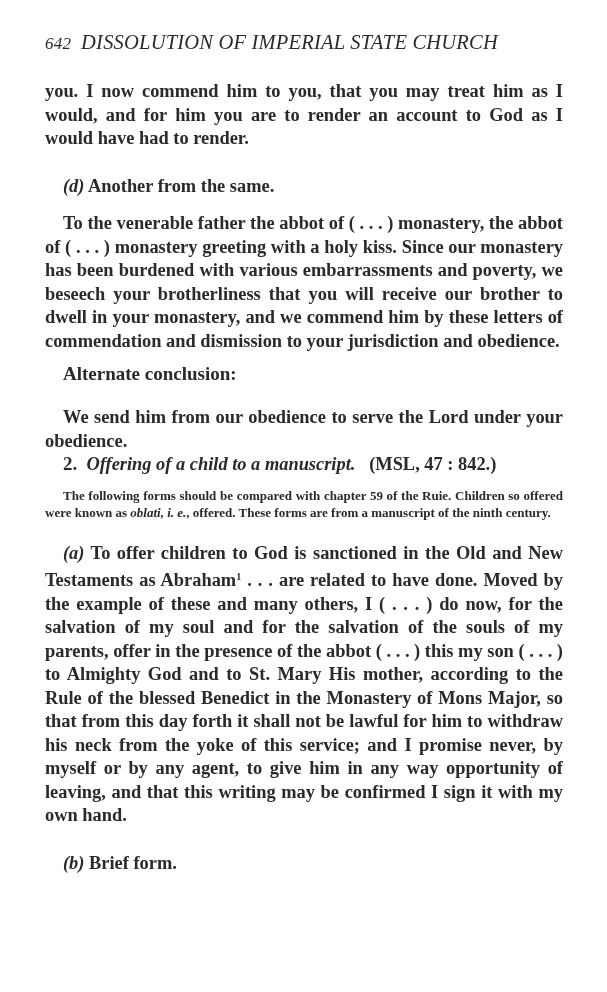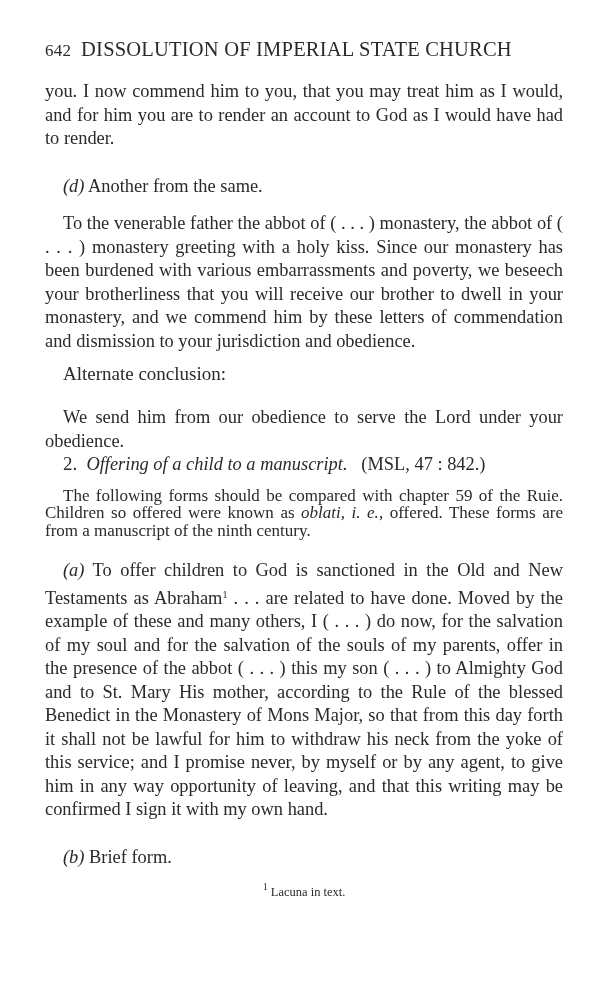--- a/index.html
+++ b/index.html
@@ -1,27 +1,27 @@
 <!DOCTYPE html>
 <html><head>
 <meta charset="utf-8">
 <style>
   html, body { margin: 0; padding: 0; background: #ffffff; }
   body { width: 607px; height: 992px; position: relative; overflow: hidden;
          font-family: "Liberation Serif", "DejaVu Serif", serif; color: #2a2a2a; }
   .page { position: absolute; left: 45px; top: 0; width: 518px; }
-  .running-head { position: absolute; top: 38px; left: 0; width: 518px; font-size: 20.5px;
-                  letter-spacing: 0.2px; white-space: nowrap; }
+  .running-head { position: absolute; top: 31px; left: 0; width: 518px; font-size: 20.5px;
+                  letter-spacing: 0.2px; white-space: nowrap; font-style: italic; }
   .running-head .pno { font-size: 17px; margin-right: 10px; }
   .body { position: absolute; top: 80px; left: 0; width: 518px; }
-  p { margin: 0; text-align: justify; font-size: 18.4px; line-height: 23.5px; }
+  p { margin: 0; text-align: justify; font-size: 18.4px; line-height: 23.5px; font-weight: bold; }
   .indent { text-indent: 18px; }
   .sub { font-size: 18.4px; line-height: 23.5px; margin: 0; padding-left: 18px; }
   .small { font-size: 19px; line-height: 18px; }
-  .note { font-size: 17px; line-height: 17.5px; text-align: justify; text-indent: 18px; }
+  .note { font-size: 13px; line-height: 17.5px; text-align: justify; text-indent: 18px; }
   .foot { font-size: 12.5px; text-align: center; }
   sup { font-size: 10px; vertical-align: 6px; }
   i { font-style: italic; }
 </style>
 </head>
 <body>
 
 <div class="page">
   <div class="running-head">
     <span class="pno">642</span><span>DISSOLUTION OF IMPERIAL STATE CHURCH</span>
@@ -39,15 +39,14 @@
     <p class="indent" style="margin-top:23px;">We send him from our obedience to serve the Lord under your obedience.</p>
 
     <p class="sub"><span class="small">2.</span>&nbsp;&nbsp;<i>Offering of a child to a manuscript.</i>&nbsp;&nbsp;&nbsp;<span>(MSL, 47 : 842.)</span></p>
 
     <p class="note" style="margin-top:10px;"><span>The following forms should be compared with chapter 59 of the Ruie. Children so offered were known as </span><i>oblati, i. e.</i><span>, offered.  These forms are from a manuscript of the ninth century.</span></p>
 
     <p class="indent" style="margin-top:20px;"><i>(a)</i><span> To offer children to God is sanctioned in the Old and New Testaments as Abraham</span><sup>1</sup><span> . . . are related to have done. Moved by the example of these and many others, I ( . . . ) do now, for the salvation of my soul and for the salvation of the souls of my parents, offer in the presence of the abbot ( . . . ) this my son ( . . . ) to Almighty God and to St. Mary His mother, according to the Rule of the blessed Benedict in the Monastery of Mons Major, so that from this day forth it shall not be lawful for him to withdraw his neck from the yoke of this service;  and I promise never, by myself or by any agent, to give him in any way opportunity of leaving, and that this writing may be confirmed I sign it with my own hand.</span></p>
 
     <p class="sub" style="margin-top:24px;"><i>(b)</i> <span>Brief form.</span></p>
 
-    <p class="foot" style="margin-top:6px;"><sup>1</sup> <span>Lacuna in text.</span></p>
   </div>
 </div>
 
 </body></html>

